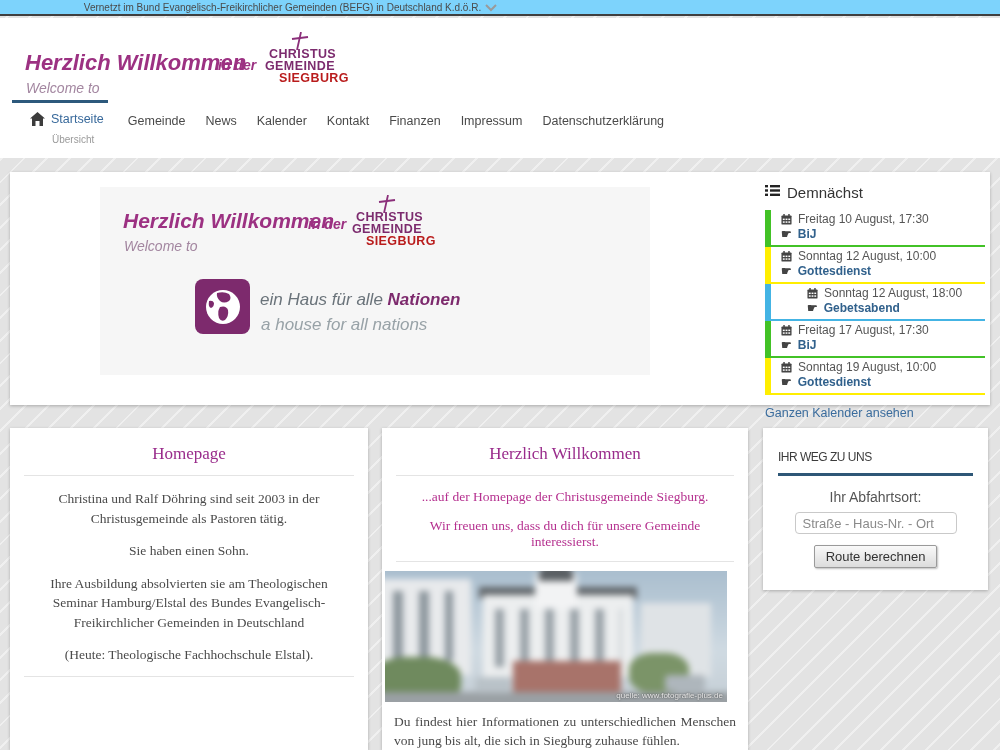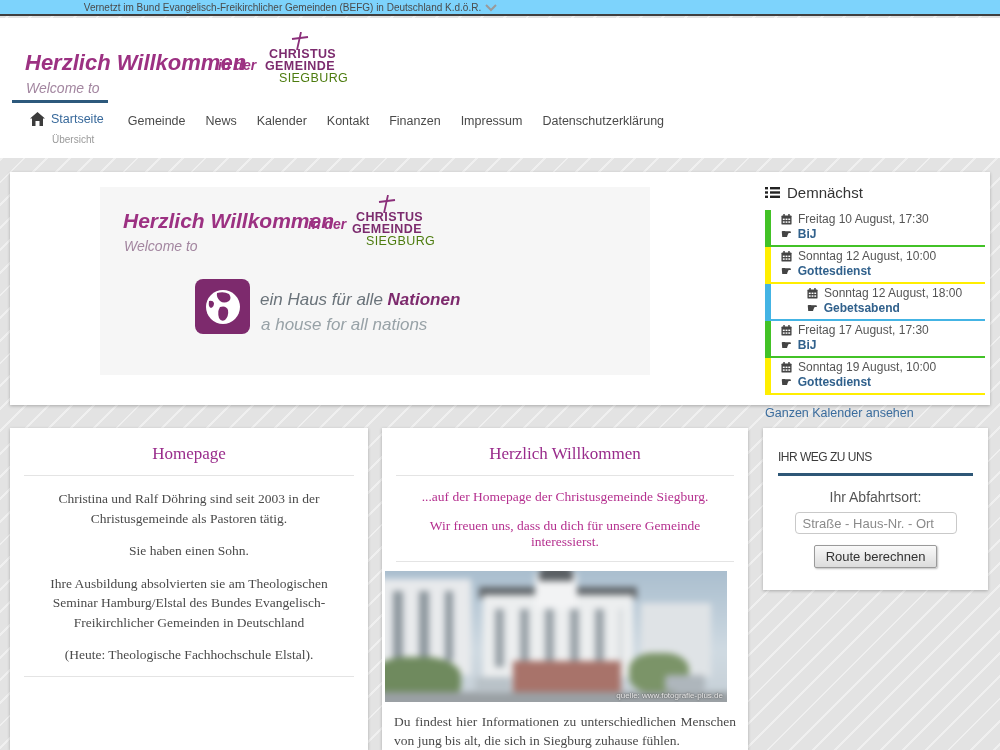--- a/index.html
+++ b/index.html
@@ -16,21 +16,21 @@
   .topbar-chevron { position:absolute; left:483px; top:2px; width:16px; height:11px; cursor:pointer; }
   
   .header { position:absolute; top:18px; left:0; right:0; height:82px; background:#fff; z-index:20; }
   .h-title { position:absolute; left:25px; top:32px; font-size:22px; font-weight:bold; font-style:italic; color:#9c3182; }
   .h-inder { position:absolute; left:218px; top:39px; font-size:14px; font-weight:bold; font-style:italic; color:#9c3182; }
   .h-welcome { position:absolute; left:26px; top:62px; font-size:14px; font-style:italic; color:#a386a0; }
   .logoblock { position:absolute; left:263px; top:14px; width:95px; }
   .logoblock .cross { position:absolute; left:26px; top:0; }
   .logoblock .l1 { margin-left:6px;  margin-top:16px; font-size:12.5px; font-weight:bold; letter-spacing:.4px; color:#7c2b6e; line-height:12px; }
   .logoblock .l2 { margin-left:2px;  font-size:12.5px; font-weight:bold; letter-spacing:.4px; color:#7c2b6e; line-height:12px; }
-  .logoblock .l3 { margin-left:16px; font-size:12.5px; font-weight:normal; letter-spacing:.4px; color:#4d7c0f; line-height:12px; }
+  .logoblock .l3 { margin-left:16px; font-size:12.5px; font-weight:bold; letter-spacing:.4px; color:#b91c1c; line-height:12px; }
   
   .navbar { position:absolute; top:100px; left:0; right:0; height:58px; background:#fff; z-index:20; }
   .nav-indicator { position:absolute; top:0; left:12px; width:96px; height:3px; background:#2d597c; }
   .nav-row { display:flex; align-items:flex-start; padding:12px 0 0 30px; gap:20px; }
   .nav-active-wrap { margin-right:4px; }
   .nav-active { display:flex; align-items:center; gap:6px; color:#38699b; font-size:12.5px; cursor:pointer; }
   .nav-sub { margin:8px 0 0 22px; color:#9a9a9a; font-size:10px; }
   .nav-item { color:#4a4a4a; font-size:12.5px; padding-top:2px; cursor:pointer; }
   
   .row1 { position:absolute; top:172px; left:10px; width:980px; height:233px; background:#fff; box-shadow:0 1px 3px rgba(0,0,0,.25); }
@@ -38,21 +38,21 @@
   .b-title { position:absolute; left:23px; top:22px; font-size:21px; font-weight:bold; font-style:italic; color:#9c3182; }
   .b-inder { position:absolute; left:208px; top:29px; font-size:14px; font-weight:bold; font-style:italic; color:#9c3182; }
   .b-welcome { position:absolute; left:24px; top:51px; font-size:14px; font-style:italic; color:#a386a0; }
   .b-logoblock { position:absolute; left:250px; top:8px; width:95px; }
   .globe { position:absolute; left:95px; top:92px; width:55px; height:55px; background:#7d2a6d; border-radius:8px; display:flex; align-items:center; justify-content:center; }
   .slogan-de { position:absolute; left:160px; top:103px; font-size:17px; font-style:italic; color:#6a737a; }
   .slogan-de .hl { font-weight:bold; color:#7d2a6d; }
   .slogan-en { position:absolute; left:161px; top:128px; font-size:17px; font-style:italic; color:#98a2a7; }
   
   .sidebar1 { position:absolute; left:755px; top:12px; width:220px; }
-  .sb-header { display:flex; align-items:center; gap:7px; font-size:15px; color:#333; }
+  .sb-header { display:flex; gap:7px; font-size:15px; color:#333; }
   .events { margin-top:9px; }
   .event { border-left:6px solid #ccc; border-bottom:2px solid #ccc; padding:2px 0 3px 10px; }
   .ev-date { display:flex; align-items:center; gap:6px; font-size:12px; color:#555; line-height:15px; }
   .ev-name { display:flex; align-items:center; gap:6px; font-size:12px; font-weight:bold; color:#31618c; line-height:15px; cursor:pointer; }
   .hand { font-style:normal; font-size:12px; color:#444; }
   .ev-green  { border-left-color:#42c226; border-bottom-color:#42c226; }
   .ev-yellow { border-left-color:#ffee00; border-bottom-color:#ffee00; }
   .ev-blue   { border-left-color:#44b4e4; border-bottom-color:#44b4e4;padding-left:36px; }
   .sb-link { margin-top:11px; font-size:12.5px; color:#3a6c9d; cursor:pointer; }
   

